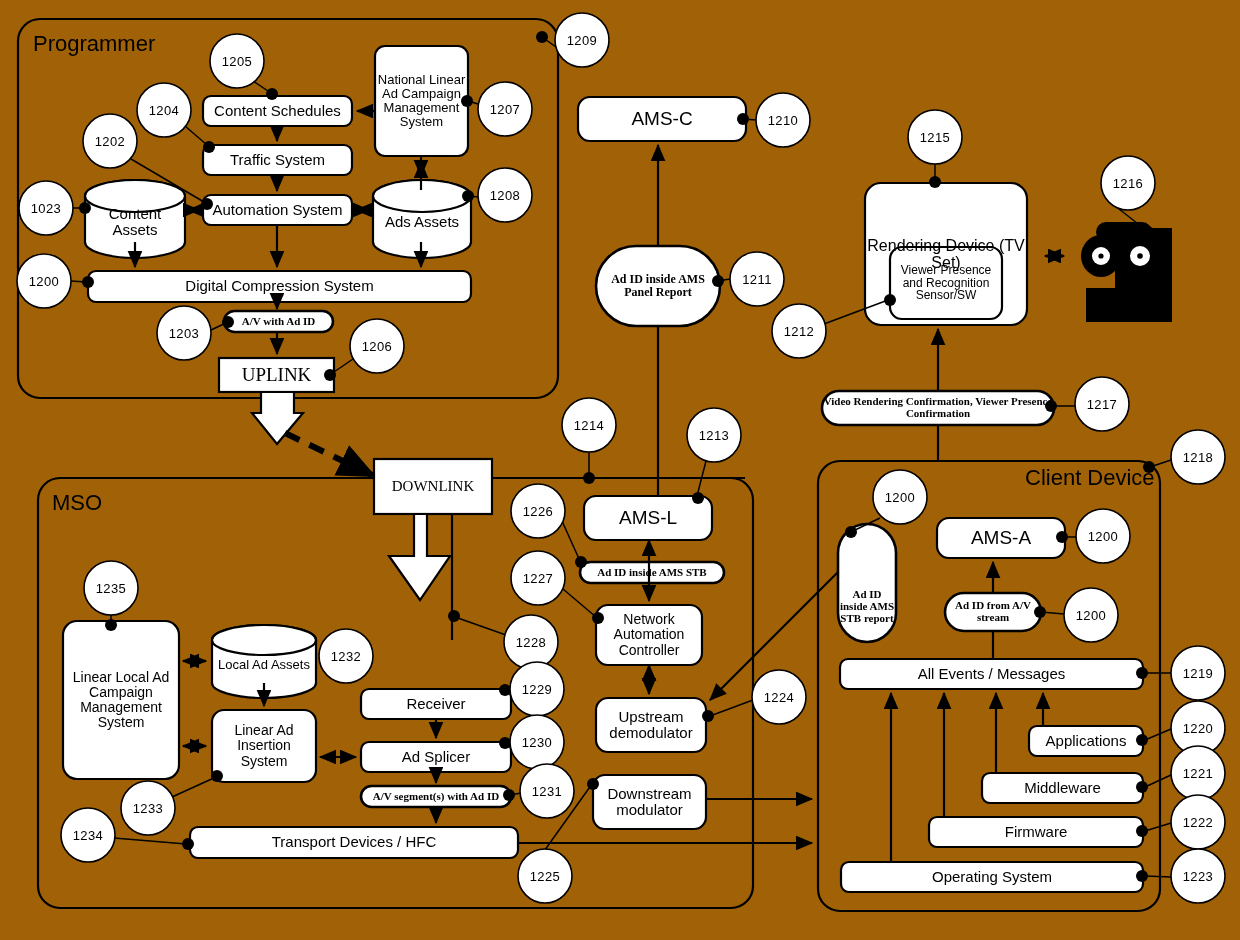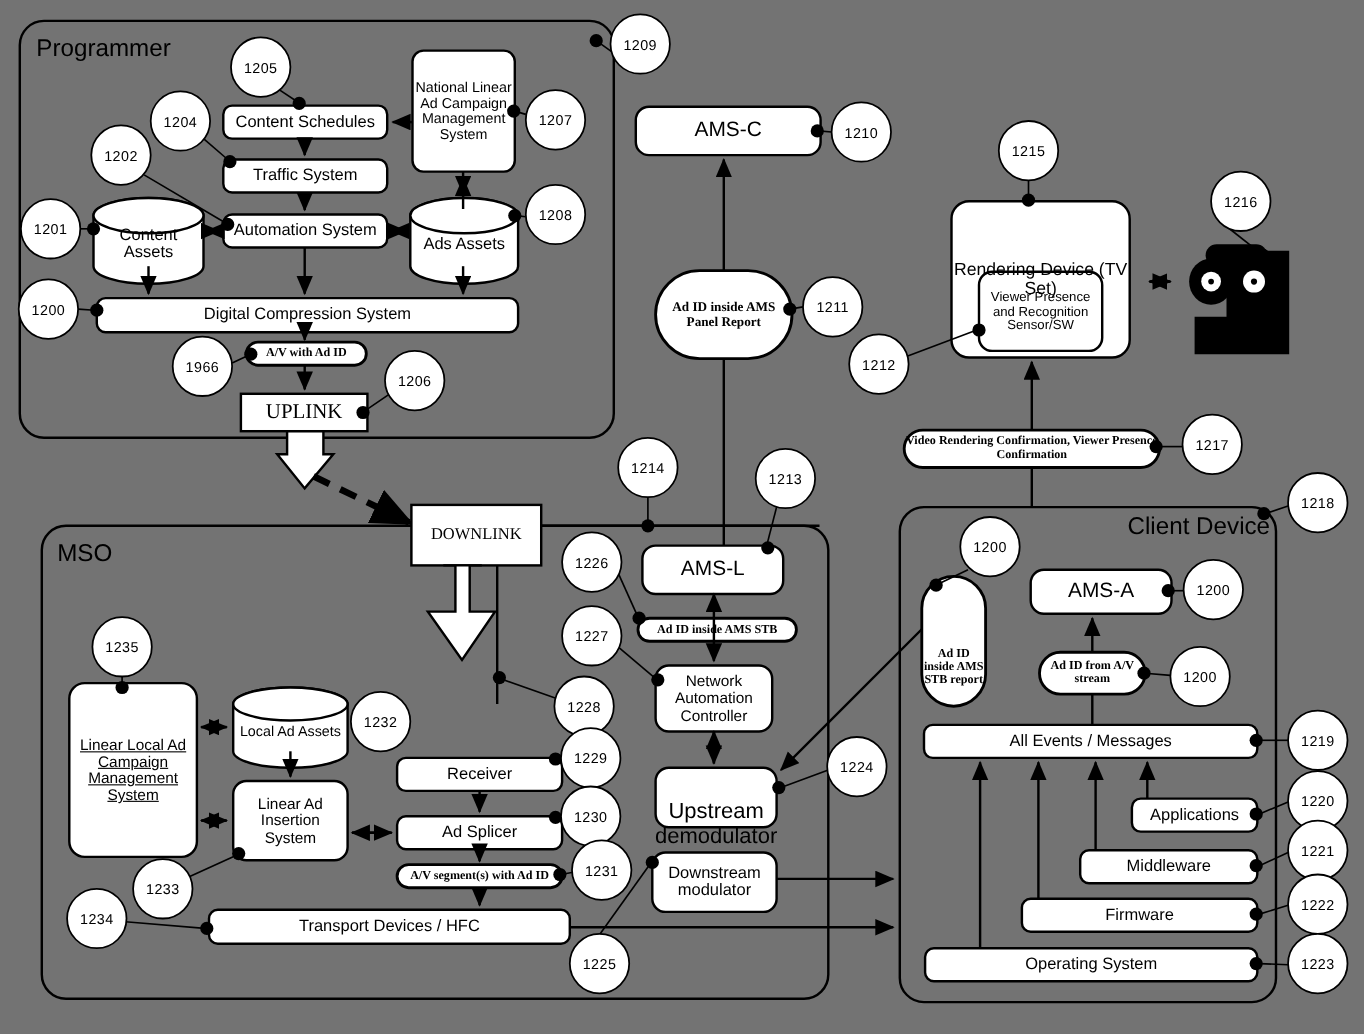--- a/index.html
+++ b/index.html
@@ -1,17 +1,17 @@
 <!DOCTYPE html>
 <html><head>
 <meta charset="utf-8">
 <style>
   html,body{margin:0;padding:0;background:#fff;}
   body{font-family:"Liberation Sans",sans-serif;}
-  #stage{position:relative;width:1240px;height:940px;background:#737373;overflow:hidden;}
+  #stage{position:relative;width:1240px;height:940px;background:#a16207;overflow:hidden;}
   svg#art{position:absolute;left:0;top:0;width:1240px;height:940px;}
 
   .lbl{position:absolute;box-sizing:border-box;display:flex;align-items:center;
        justify-content:center;text-align:center;line-height:1.08;
        font-family:"Liberation Sans",sans-serif;color:#000;pointer-events:none;}
   .lbl.serif{font-family:"Liberation Serif",serif;}
   .lbl.bold{font-weight:bold;}
   .ref{position:absolute;box-sizing:border-box;display:flex;align-items:center;
        justify-content:center;font-family:"Liberation Sans",sans-serif;
        font-size:13px;color:#000;letter-spacing:.4px;}
@@ -311,48 +311,48 @@
       <div class="lbl" style="left: 373px; width: 98px; font-size: 15px; top: 194px; height: 56px;">Ads Assets</div>
       <div class="lbl" style="left: 88px; width: 383px; font-size: 15px; top: 271px; height: 31px;">Digital Compression System</div>
       <div class="lbl bold serif" style="left: 224px; width: 109px; font-size: 11px; top: 311px; height: 21px;">A/V with Ad ID</div>
       <div class="lbl serif" style="left: 219px; width: 115px; font-size: 19px; top: 358px; height: 34px;">UPLINK</div>
       <div class="lbl" style="left: 578px; width: 168px; font-size: 19px; top: 97px; height: 44px;">AMS-C</div>
       <div class="lbl bold serif" style="left: 596px; width: 124px; font-size: 12px; top: 246px; height: 80px;">Ad ID inside AMS Panel Report</div>
       <div class="lbl serif" style="left: 374px; width: 118px; font-size: 15px; top: 459px; height: 55px;">DOWNLINK</div>
       <div class="lbl" style="left: 865px; width: 162px; font-size: 16px; top: 183px; height: 142px;">Rendering Device (TV Set)</div>
       <div class="lbl" style="left: 890px; width: 112px; font-size: 12px; top: 247px; height: 72px;">Viewer Presence and Recognition Sensor/SW</div>
       <div class="lbl bold serif" style="left: 822px; width: 232px; font-size: 11px; top: 391px; height: 34px;">Video Rendering Confirmation, Viewer Presence Confirmation</div>
-      <div class="lbl" style="left: 63px; width: 116px; font-size: 14px; top: 621px; height: 158px; text-decoration: underline;">Linear Local Ad Campaign Management System</div>
+      <div class="lbl" style="left: 63px; width: 116px; font-size: 14px; top: 621px; height: 158px;">Linear Local Ad Campaign Management System</div>
       <div class="lbl" style="left: 212px; width: 104px; font-size: 13px; top: 639px; height: 52px;">Local Ad Assets</div>
       <div class="lbl" style="left: 212px; width: 104px; font-size: 14px; top: 710px; height: 72px;">Linear Ad Insertion System</div>
       <div class="lbl" style="left: 361px; width: 150px; font-size: 15px; top: 689px; height: 30px;">Receiver</div>
       <div class="lbl" style="left: 361px; width: 150px; font-size: 15px; top: 742px; height: 30px;">Ad Splicer</div>
       <div class="lbl bold serif" style="left: 361px; width: 150px; font-size: 11px; top: 786px; height: 21px;">A/V segment(s) with Ad ID</div>
       <div class="lbl" style="left: 190px; width: 328px; font-size: 15px; top: 827px; height: 31px;">Transport Devices / HFC</div>
       <div class="lbl" style="left: 584px; width: 128px; font-size: 19px; top: 496px; height: 44px;">AMS-L</div>
       <div class="lbl bold serif" style="left: 580px; width: 144px; font-size: 11px; top: 562px; height: 21px;">Ad ID inside AMS STB</div>
       <div class="lbl" style="left: 596px; width: 106px; font-size: 14px; top: 605px; height: 60px;">Network Automation Controller</div>
-      <div class="lbl" style="left: 596px; width: 110px; font-size: 20px; top: 698px; height: 54px; margin-top: 25px;">Upstream demodulator</div>
+      <div class="lbl" style="left: 596px; width: 110px; font-size: 15px; top: 698px; height: 54px;">Upstream demodulator</div>
       <div class="lbl" style="left: 593px; width: 113px; font-size: 15px; top: 775px; height: 54px;">Downstream modulator</div>
       <div class="lbl bold serif" style="left: 838px; width: 58px; font-size: 11px; top: 548px; height: 118px;">Ad ID inside AMS STB report</div>
       <div class="lbl" style="left: 937px; width: 128px; font-size: 19px; top: 518px; height: 40px;">AMS-A</div>
       <div class="lbl bold serif" style="left: 945px; width: 96px; font-size: 11px; top: 593px; height: 38px;">Ad ID from A/V stream</div>
       <div class="lbl" style="left: 840px; width: 303px; font-size: 15px; top: 659px; height: 30px; text-align: center;">All Events / Messages</div>
       <div class="lbl" style="left: 1029px; width: 114px; font-size: 15px; top: 726px; height: 30px;">Applications</div>
       <div class="lbl" style="left: 982px; width: 161px; font-size: 15px; top: 773px; height: 30px;">Middleware</div>
       <div class="lbl" style="left: 929px; width: 214px; font-size: 15px; top: 817px; height: 30px;">Firmware</div>
       <div class="lbl" style="left: 841px; width: 302px; font-size: 15px; top: 862px; height: 30px;">Operating System</div>
     </div>
   <div id="refnums">
       <div class="ref" style="left: 210px; top: 34px; width: 54px; height: 54px;">1205</div>
       <div class="ref" style="left: 137px; top: 83px; width: 54px; height: 54px;">1204</div>
       <div class="ref" style="left: 83px; top: 114px; width: 54px; height: 54px;">1202</div>
-      <div class="ref" style="left: 19px; top: 181px; width: 54px; height: 54px;">1201</div>
+      <div class="ref" style="left: 19px; top: 181px; width: 54px; height: 54px;">1023</div>
       <div class="ref" style="left: 17px; top: 254px; width: 54px; height: 54px;">1200</div>
-      <div class="ref" style="left: 157px; top: 306px; width: 54px; height: 54px;">1966</div>
+      <div class="ref" style="left: 157px; top: 306px; width: 54px; height: 54px;">1203</div>
       <div class="ref" style="left: 350px; top: 319px; width: 54px; height: 54px;">1206</div>
       <div class="ref" style="left: 478px; top: 82px; width: 54px; height: 54px;">1207</div>
       <div class="ref" style="left: 478px; top: 168px; width: 54px; height: 54px;">1208</div>
       <div class="ref" style="left: 555px; top: 13px; width: 54px; height: 54px;">1209</div>
       <div class="ref" style="left: 756px; top: 93px; width: 54px; height: 54px;">1210</div>
       <div class="ref" style="left: 730px; top: 252px; width: 54px; height: 54px;">1211</div>
       <div class="ref" style="left: 772px; top: 304px; width: 54px; height: 54px;">1212</div>
       <div class="ref" style="left: 908px; top: 110px; width: 54px; height: 54px;">1215</div>
       <div class="ref" style="left: 1101px; top: 156px; width: 54px; height: 54px;">1216</div>
       <div class="ref" style="left: 1075px; top: 377px; width: 54px; height: 54px;">1217</div>

